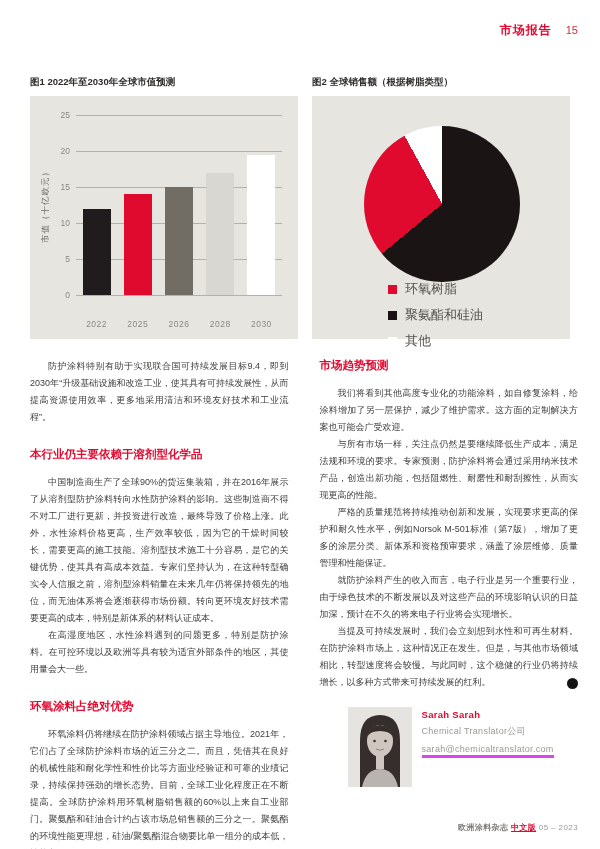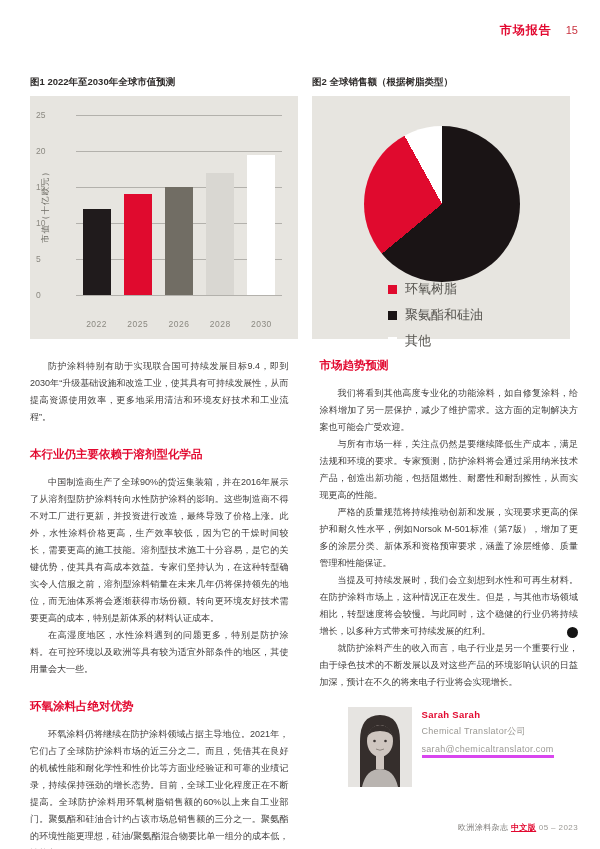--- a/index.html
+++ b/index.html
@@ -19,21 +19,21 @@
   .caption.fig1 { left:30px; top:76px; }
   .caption.fig2 { left:312px; top:76px; }
 
   
   .panel { position:absolute; background:#e7e5e0; }
   .panel.bar-panel { left:30px; top:96px; width:268px; height:243px; }
   .panel.pie-panel { left:312px; top:96px; width:258px; height:243px; }
 
   .plot { position:absolute; left:46px; top:19px; width:206px; height:180px; }
   .gridline { position:absolute; left:0; width:100%; height:1px; background:#b3b1ac; }
-  .ytick { position:absolute; width:34px; font-size:8.5px; color:#8b8981; transform:translateY(-50%); }
+  .ytick { position:absolute; width:34px; text-align:right; font-size:8.5px; color:#8b8981; transform:translateY(-50%); }
   .bar { position:absolute; bottom:0; width:28px; }
   .xlabel { position:absolute; top:204px; width:42px; text-align:center; font-size:8.5px; color:#8b8981; letter-spacing:0.5px; }
   .ylab { position:absolute; left:-30px; top:50%; transform:translate(-50%,-50%) rotate(-90deg); transform-origin:center; font-size:8.5px; color:#6e6c65; white-space:nowrap; letter-spacing:1px; }
 
   .pie { position:absolute; left:52px; top:30px; width:156px; height:156px; border-radius:50%; }
   .legend { position:absolute; left:76px; top:184px; }
   .legend-item { display:flex; align-items:center; gap:8px; margin-bottom:8px; }
   .legend-swatch { width:9px; height:9px; display:inline-block; }
   .legend-label { font-size:13px; color:#55534e; }
 
@@ -53,21 +53,21 @@
   
   .author { display:flex; gap:10px; margin-top:16px; margin-left:28px; }
   .author .photo { width:64px; height:80px; flex:0 0 64px; background:#e3e1de; }
   .author .info { padding-top:2px; }
   .author .name { color:#e2082f; font-weight:bold; font-size:9.5px; letter-spacing:0.3px; }
   .author .company { color:#9b9994; font-size:9px; margin-top:5px; letter-spacing:0.3px; }
   .author .email { color:#9b9994; font-size:9px; margin-top:4px; border-bottom:3px solid #d946ef; display:inline-block; padding-bottom:1px; letter-spacing:0.3px; }
 
   
   .footer { position:absolute; right:22px; bottom:16px; font-size:8px; letter-spacing:0.4px; }
-  .footer .journal { color:#7d7b78; font-weight:normal;padding-left:17px; }
+  .footer .journal { color:#7d7b78; font-weight:bold;padding-left:17px; }
   .footer .edition { color:#e2082f; font-weight:bold;text-decoration:underline; }
   .footer .issue { color:#9b9994; }
 </style>
 </head>
 <body>
 
 <div class="page">
 
   <div class="header">
     <span class="section">市场报告</span>
@@ -131,22 +131,22 @@
       <p class="para">在高湿度地区，水性涂料遇到的问题更多，特别是防护涂料。在可控环境以及欧洲等具有较为适宜外部条件的地区，其使用量会大一些。</p>
       <h2 class="h2">环氧涂料占绝对优势</h2>
       <p class="para">环氧涂料仍将继续在防护涂料领域占据主导地位。2021年，它们占了全球防护涂料市场的近三分之二。而且，凭借其在良好的机械性能和耐化学性和性价比等方面业经验证和可靠的业绩记录，持续保持强劲的增长态势。目前，全球工业化程度正在不断提高。全球防护涂料用环氧树脂销售额的60%以上来自工业部门。聚氨酯和硅油合计约占该市场总销售额的三分之一。聚氨酯的环境性能更理想，硅油/聚氨酯混合物要比单一组分的成本低，性能良好。</p>
     </div>
 
     <div class="col">
       <h2 class="h2 first">市场趋势预测</h2>
       <p class="para">我们将看到其他高度专业化的功能涂料，如自修复涂料，给涂料增加了另一层保护，减少了维护需求。这方面的定制解决方案也可能会广受欢迎。</p>
       <p class="para">与所有市场一样，关注点仍然是要继续降低生产成本，满足法规和环境的要求。专家预测，防护涂料将会通过采用纳米技术产品，创造出新功能，包括阻燃性、耐磨性和耐刮擦性，从而实现更高的性能。</p>
       <p class="para">严格的质量规范将持续推动创新和发展，实现要求更高的保护和耐久性水平，例如Norsok M-501标准（第7版），增加了更多的涂层分类、新体系和资格预审要求，涵盖了涂层维修、质量管理和性能保证。</p>
+      <p class="para">就防护涂料产生的收入而言，电子行业是另一个重要行业，由于绿色技术的不断发展以及对这些产品的环境影响认识的日益加深，预计在不久的将来电子行业将会实现增长。</p>
       <p class="para"><span>当提及可持续发展时，我们会立刻想到水性和可再生材料。在防护涂料市场上，这种情况正在发生。但是，与其他市场领域相比，转型速度将会较慢。与此同时，这个稳健的行业仍将持续增长，以多种方式带来可持续发展的红利。</span><span class="end-icon">‹</span></p>
-      <p class="para">就防护涂料产生的收入而言，电子行业是另一个重要行业，由于绿色技术的不断发展以及对这些产品的环境影响认识的日益加深，预计在不久的将来电子行业将会实现增长。</p>
 
       <div class="author">
         <div class="photo">
           <svg width="64" height="80" viewBox="0 0 64 80">
             <rect x="0" y="0" width="64" height="80" fill="#e6e4e1"></rect>
             <path d="M12 80 L12 34 Q12 8 32 8 Q52 8 52 34 L52 80 Z" fill="#352e2c"></path>
             <ellipse cx="32" cy="34" rx="13" ry="16" fill="#cfc6c0"></ellipse>
             <path d="M19 30 Q22 18 32 18 Q42 18 45 30 Q42 24 32 24 Q22 24 19 30 Z" fill="#352e2c"></path>
             <path d="M14 80 Q18 62 32 62 Q46 62 50 80 Z" fill="#b9b4b0"></path>
             <rect x="28" y="48" width="8" height="14" fill="#cfc6c0"></rect>

